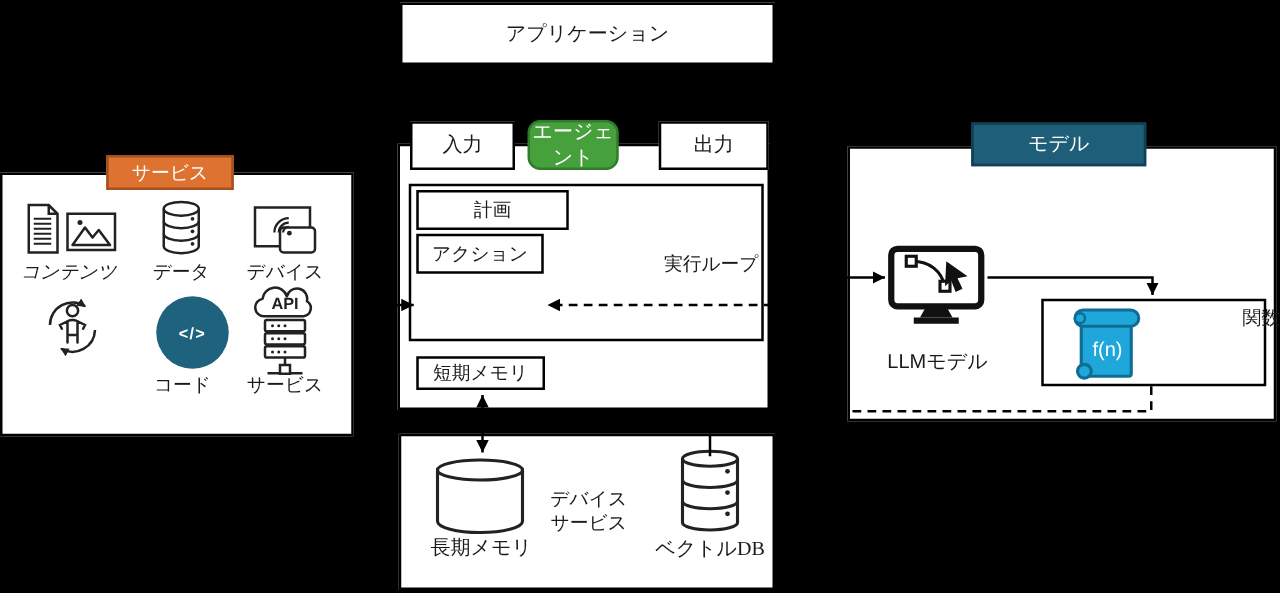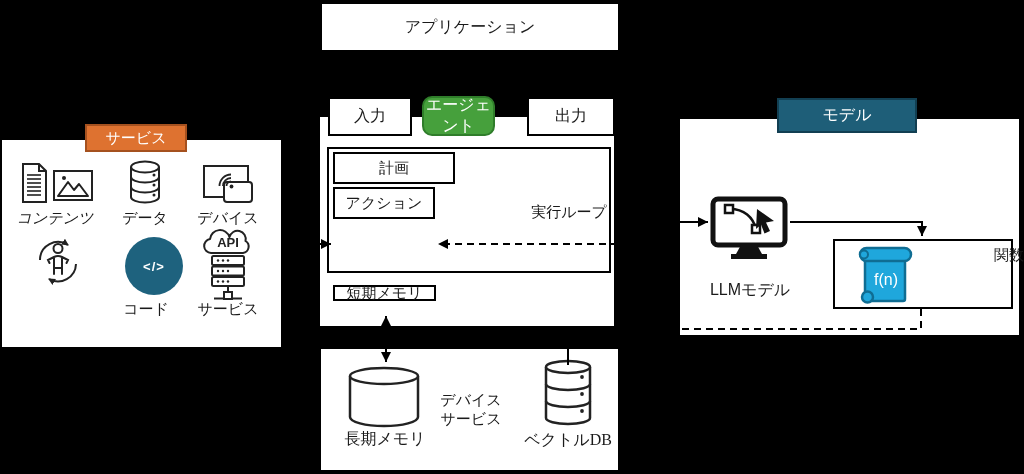--- a/index.html
+++ b/index.html
@@ -122,21 +122,21 @@
 
   <div class="abs wbox" style="left:327px;top:147px;width:284px;height:126px;"></div>
   <div class="abs wbox center" style="left:333px;top:152px;width:122px;height:32px;font-size:15px;">
     <span>計画</span>
   </div>
   <div class="abs wbox center" style="left:333px;top:187px;width:102px;height:32px;font-size:15px;">
     <span>アクション</span>
   </div>
   <div class="lbl" style="left:519px;top:203px;width:100px;">実行ループ</div>
 
-  <div class="abs wbox center" style="left:333px;top:285px;width:103px;height:16px;font-size:15px;">
+  <div class="abs wbox center" style="left:333px;top:285px;width:103px;height:27px;font-size:15px;">
     <span>短期メモリ</span>
   </div>
 
   <div class="abs wbox" style="left:319px;top:347px;width:301px;height:125px;"></div>
 
   <svg class="abs" style="left:347px;top:366px;" width="74" height="62" viewBox="0 0 74 62">
     <path d="M3,10 v41 a34,9 0 0 0 68,0 v-41" fill="#fff" stroke="#222" stroke-width="2.5"></path>
     <ellipse cx="37" cy="10" rx="34" ry="8" fill="#fff" stroke="#222" stroke-width="2.5"></ellipse>
   </svg>
   <div class="lbl" style="left:330px;top:430px;width:110px;font-size:16px;">長期メモリ</div>

